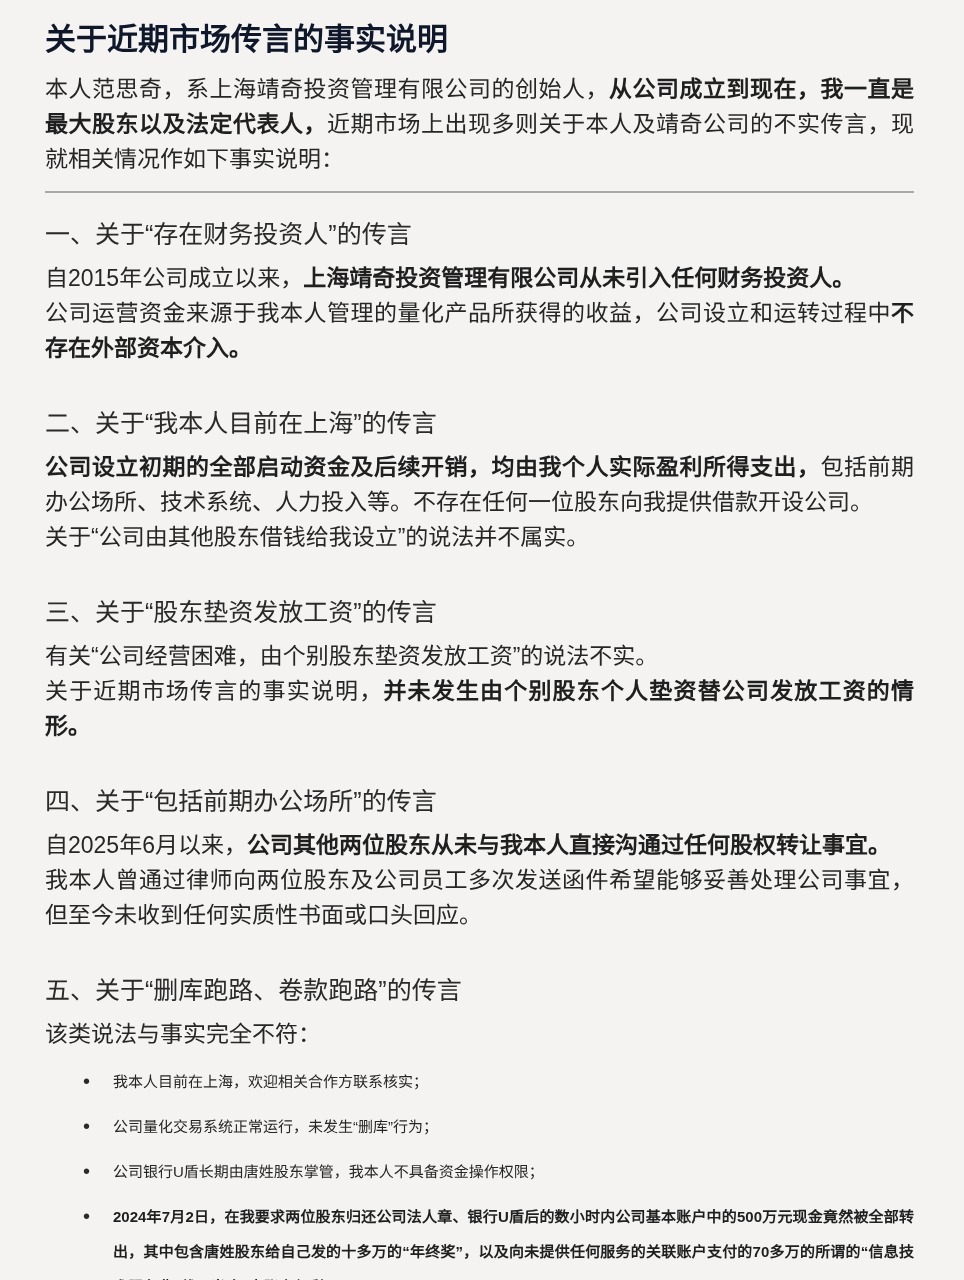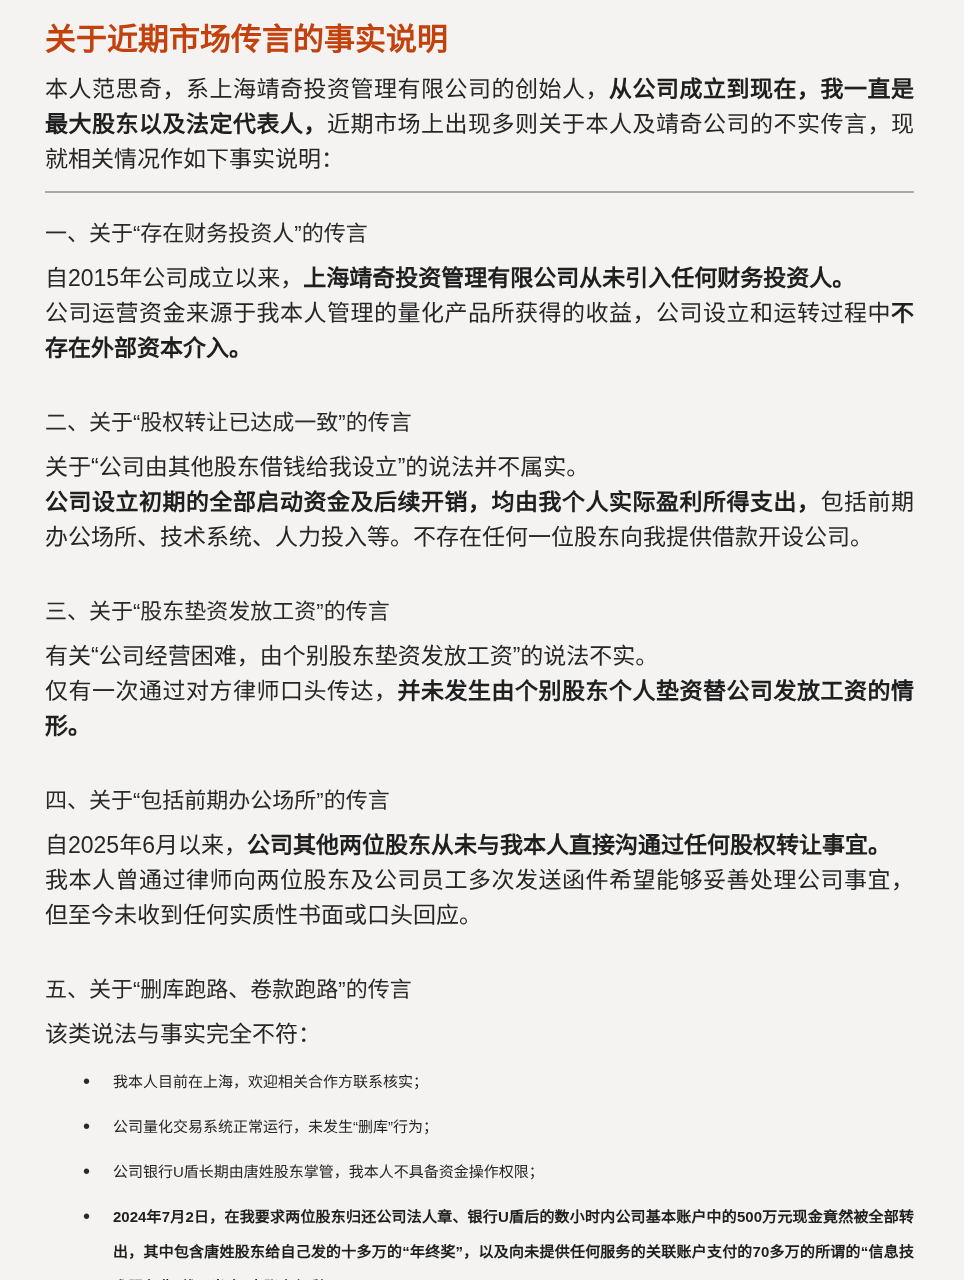--- a/index.html
+++ b/index.html
@@ -16,37 +16,37 @@
   }
   .doc {
     padding: 22px 50px 26px 45px;
     box-sizing: border-box;
   }
   .title {
     font-size: 31px;
     line-height: 36px;
     font-weight: 700;
     margin: 0 0 14px 0;
-    color: #c2410c;
+    color: #0f172a;
   }
   .para {
     font-size: 23px;
     line-height: 35px;
     margin: 0;
     text-align: justify;
   }
   .b { font-weight: 700; color: #1f1f1f; }
   .divider {
     border: none;
     border-top: 2px solid #a9a9a6;
     margin: 14px 0 0 0;
   }
   .section { margin: 0; }
   .section-heading {
-    font-size: 22px;
+    font-size: 25px;
     line-height: 30px;
     font-weight: 400;
     margin: 42px 0 12px 0;
     color: #2a2a2a;
   }
   .section:first-of-type .section-heading { margin-top: 26px; }
   .fact-list {
     list-style: none;
     margin: 12px 0 0 0;
     padding: 0;
@@ -82,29 +82,29 @@
 
   <hr class="divider">
 
   <section class="section">
     <h2 class="section-heading">一、关于“存在财务投资人”的传言</h2>
     <p class="para"><span>自2015年公司成立以来，</span><span class="b">上海靖奇投资管理有限公司从未引入任何财务投资人。</span></p>
     <p class="para"><span>公司运营资金来源于我本人管理的量化产品所获得的收益，公司设立和运转过程中</span><span class="b">不存在外部资本介入。</span></p>
   </section>
 
   <section class="section">
-    <h2 class="section-heading">二、关于“股权转让已达成一致”的传言</h2>
+    <h2 class="section-heading">二、关于“我本人目前在上海”的传言</h2>
+    <p class="para"><span class="b">公司设立初期的全部启动资金及后续开销，均由我个人实际盈利所得支出，</span><span>包括前期办公场所、技术系统、人力投入等。不存在任何一位股东向我提供借款开设公司。</span></p>
     <p class="para"><span>关于“公司由其他股东借钱给我设立”的说法并不属实。</span></p>
-    <p class="para"><span class="b">公司设立初期的全部启动资金及后续开销，均由我个人实际盈利所得支出，</span><span>包括前期办公场所、技术系统、人力投入等。不存在任何一位股东向我提供借款开设公司。</span></p>
   </section>
 
   <section class="section">
     <h2 class="section-heading">三、关于“股东垫资发放工资”的传言</h2>
     <p class="para"><span>有关“公司经营困难，由个别股东垫资发放工资”的说法不实。</span></p>
-    <p class="para"><span>仅有一次通过对方律师口头传达，</span><span class="b">并未发生由个别股东个人垫资替公司发放工资的情形。</span></p>
+    <p class="para"><span>关于近期市场传言的事实说明，</span><span class="b">并未发生由个别股东个人垫资替公司发放工资的情形。</span></p>
   </section>
 
   <section class="section">
     <h2 class="section-heading">四、关于“包括前期办公场所”的传言</h2>
     <p class="para"><span>自2025年6月以来，</span><span class="b">公司其他两位股东从未与我本人直接沟通过任何股权转让事宜。</span></p>
     <p class="para"><span>我本人曾通过律师向两位股东及公司员工多次发送函件希望能够妥善处理公司事宜，但至今未收到任何实质性书面或口头回应。</span></p>
   </section>
 
   <section class="section">
     <h2 class="section-heading">五、关于“删库跑路、卷款跑路”的传言</h2>

